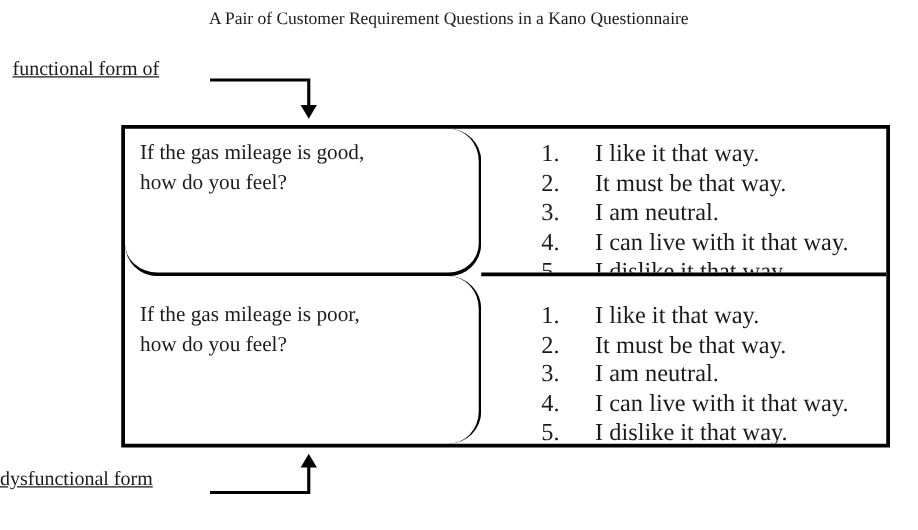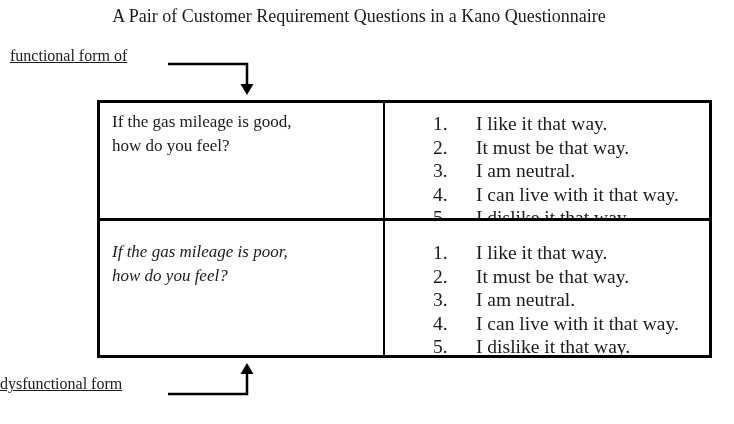--- a/index.html
+++ b/index.html
@@ -15,21 +15,21 @@
     font-family: "Liberation Serif", "DejaVu Serif", serif;
     color: #1b1b1b;
     overflow: hidden;
   }
   .title {
     position: absolute;
     top: 5px;
     left: 0;
     width: 718px;
     text-align: center;
-    font-size: 18px;
+    font-size: 14px;
     line-height: 22px;
     white-space: nowrap;
   }
   .anno {
     position: absolute;
     font-size: 16px;
     line-height: 20px;
     text-align: right;
     white-space: nowrap;
     text-decoration: underline;
@@ -55,23 +55,23 @@
     display: grid;
     grid-template-columns: 285px 1fr;
     grid-template-rows: 118px 1fr;
   }
   .cell {
     box-sizing: border-box;
     overflow: hidden;
   }
   .cell.qcell { border-right: 2px solid #000; }
   .row1 { border-bottom: 3px solid #000; }
-  .qcell { font-size: 17px; line-height: 24px; }
+  .qcell { font-size: 17px; line-height: 24px; border-radius: 26px; }
   .row1.qcell { padding: 7px 6px 0 12px; }
-  .row2.qcell { padding: 19px 6px 16px 12px; font-style: italic; }
+  .row2.qcell { padding: 19px 6px 16px 12px; }
   .ocell { font-size: 19.5px; }
   .row1.ocell { padding: 9px 4px 0 48px; }
   .row2.ocell { padding: 20px 4px 0 48px; }
   .opt {
     display: flex;
     line-height: 23.5px;
     white-space: nowrap;
   }
   .opt .num {
     width: 18px;

